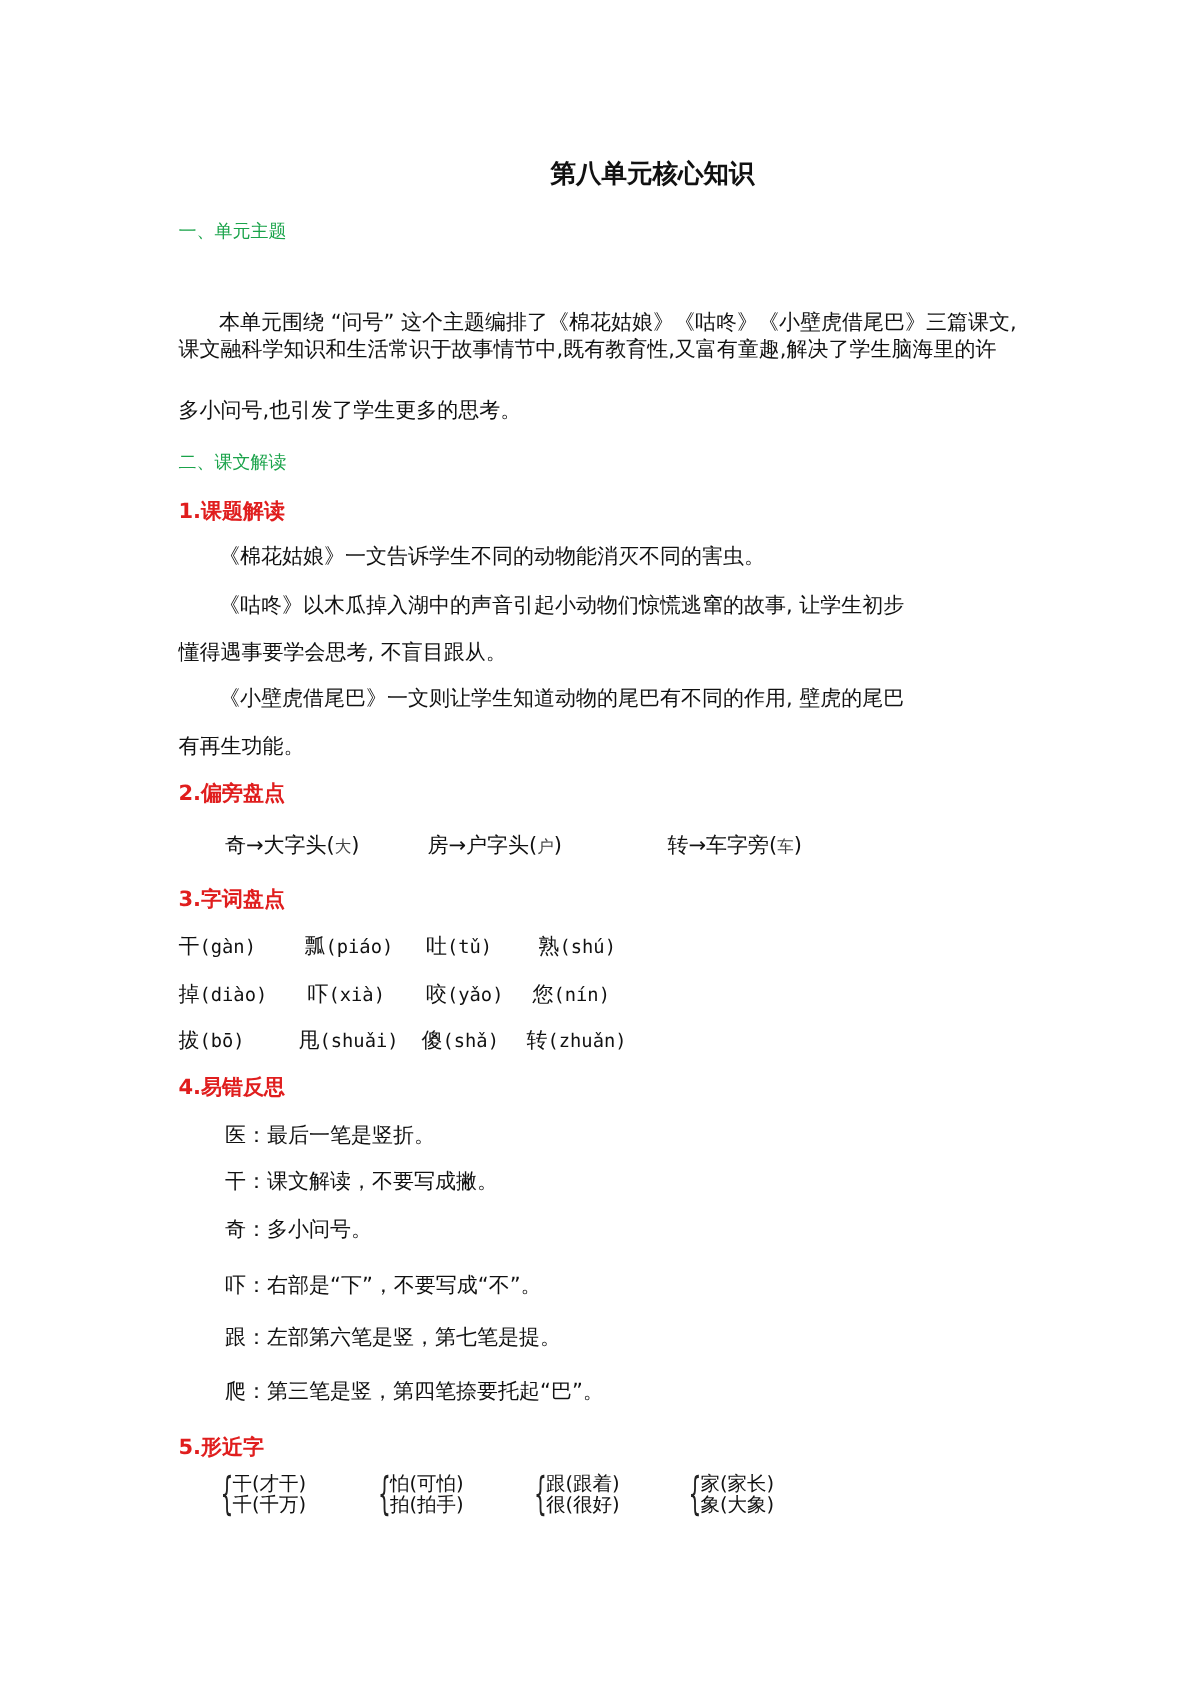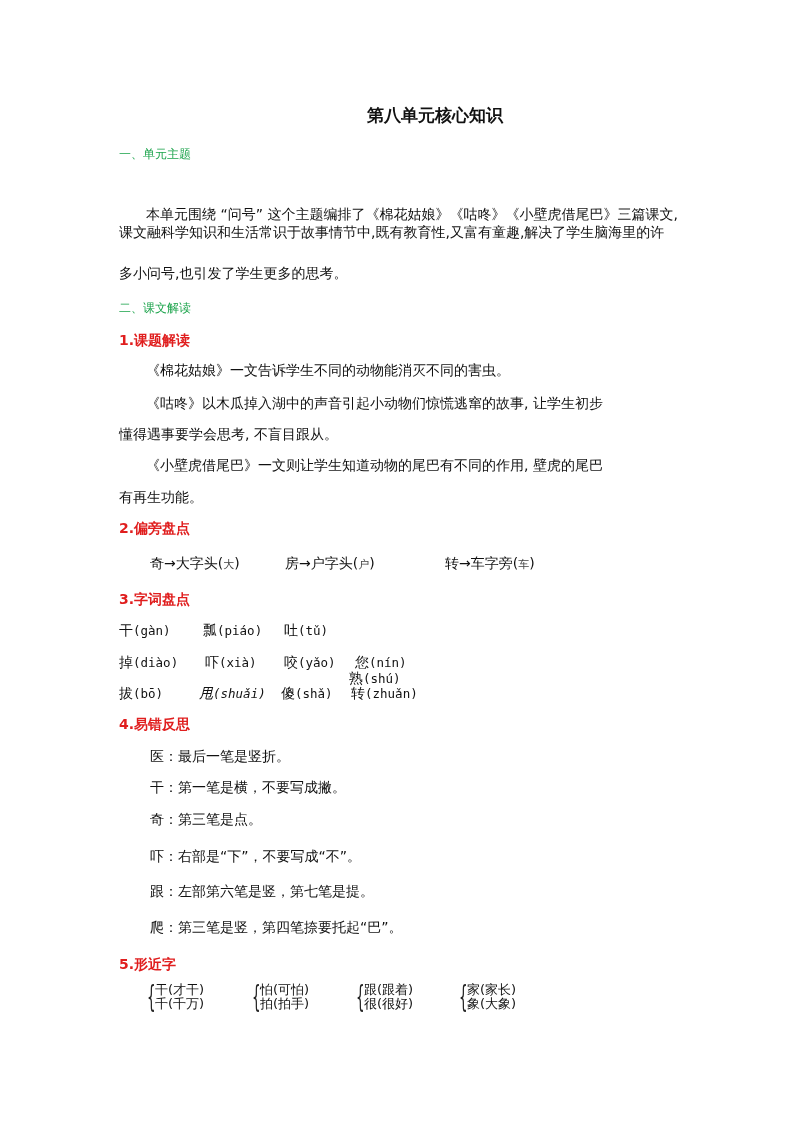--- a/index.html
+++ b/index.html
@@ -51,37 +51,37 @@
   <div class="abs body" style="top:555px; left:416px;margin-left:29px;">
     <span>转</span><span>→</span><span>车字旁</span>(<span class="radical">车</span>)
   </div>
 
   <div class="abs h-red" style="top:591px;">3.字词盘点</div>
 
   <div>
     <div class="vocab-cell" style="top:622px; left:119px;"><span>干</span><span class="mono">(gàn)</span></div>
     <div class="vocab-cell" style="top:622px; left:203px;"><span>瓢</span><span class="mono">(piáo)</span></div>
     <div class="vocab-cell" style="top:622px; left:284px;"><span>吐</span><span class="mono">(tǔ)</span></div>
-    <div class="vocab-cell" style="top:622px; left:349px;margin-top:48px;"><span>熟</span><span class="mono">(shú)</span></div>
+    <div class="vocab-cell" style="top:622px; left:359px;"><span>熟</span><span class="mono">(shú)</span></div>
 
     <div class="vocab-cell" style="top:654px; left:119px;"><span>掉</span><span class="mono">(diào)</span></div>
     <div class="vocab-cell" style="top:654px; left:205px;"><span>吓</span><span class="mono">(xià)</span></div>
     <div class="vocab-cell" style="top:654px; left:284px;"><span>咬</span><span class="mono">(yǎo)</span></div>
     <div class="vocab-cell" style="top:654px; left:355px;"><span>您</span><span class="mono">(nín)</span></div>
 
     <div class="vocab-cell" style="top:685px; left:119px;"><span>拔</span><span class="mono">(bō)</span></div>
-    <div class="vocab-cell" style="top:685px; left:199px;font-style:italic;"><span>甩</span><span class="mono">(shuǎi)</span></div>
+    <div class="vocab-cell" style="top:685px; left:199px;"><span>甩</span><span class="mono">(shuǎi)</span></div>
     <div class="vocab-cell" style="top:685px; left:281px;"><span>傻</span><span class="mono">(shǎ)</span></div>
     <div class="vocab-cell" style="top:685px; left:351px;"><span>转</span><span class="mono">(zhuǎn)</span></div>
   </div>
 
   <div class="abs h-red" style="top:716px;">4.易错反思</div>
   <div class="abs body" style="top:748px; left:150px;">医：最后一笔是竖折。</div>
-  <div class="abs body" style="top:779px; left:150px;">干：第一笔是横，不要写成撇。</div>
-  <div class="abs body" style="top:811px; left:150px;">奇：第三笔是点。</div>
+  <div class="abs body" style="top:779px; left:150px;">干：课文解读，不要写成撇。</div>
+  <div class="abs body" style="top:811px; left:150px;">奇：多小问号。</div>
   <div class="abs body" style="top:848px; left:150px;">吓：右部是“下”，不要写成“不”。</div>
   <div class="abs body" style="top:883px; left:150px;">跟：左部第六笔是竖，第七笔是提。</div>
   <div class="abs body" style="top:919px; left:150px;">爬：第三笔是竖，第四笔捺要托起“巴”。</div>
 
   <div class="abs h-red" style="top:956px;">5.形近字</div>
 
   <div class="pair" style="left:147px;">
     <span class="brace">{</span>
     <div class="rows">
       <div class="row">干(才干)</div>

